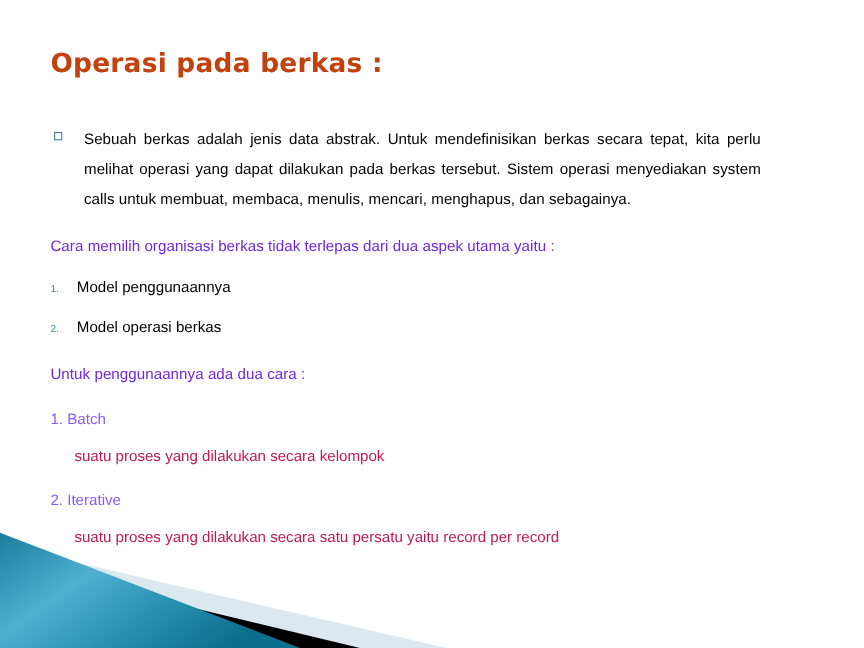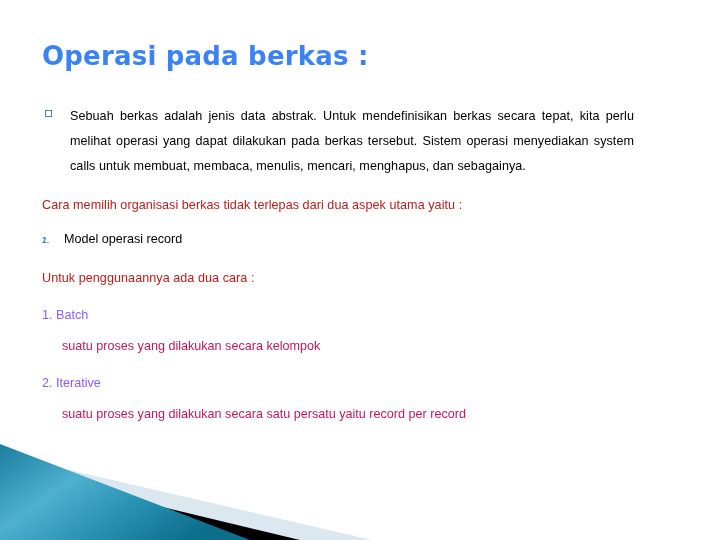--- a/index.html
+++ b/index.html
@@ -22,23 +22,23 @@
     overflow: hidden;
   }
 
   
   #slide-title {
     position: absolute;
     left: 42px;
     top: 42px;
     width: 640px;
     font-family: "DejaVu Sans", sans-serif;
-    font-size: 26px;
+    font-size: 22px;
     font-weight: bold;
-    color: #3b82f6;
+    color: #c2410c;
     letter-spacing: 0.2px;
     line-height: 1.1;
     white-space: nowrap;
   }
 
   
   #body-content {
     position: absolute;
     left: 0;
     top: 104px;
@@ -65,21 +65,21 @@
     font-size: 12.6px;
     color: #000000;
     text-align: justify;
     line-height: 25px;
     letter-spacing: 0.05px;
   }
 
   .plain-line {
     margin: 0 42px;
     font-size: 12.6px;
-    color: #b91c1c;
+    color: #6d28d9;
     line-height: 25px;
     letter-spacing: 0.05px;
   }
   .plain-line.gap-top { margin-top: 14px; }
 
   .num-item {
     position: relative;
     margin: 0 42px;
     padding-left: 22px;
     font-size: 12.6px;
@@ -133,25 +133,26 @@
 
     <div class="bullet-block">
       <span class="bullet-square"></span>
       <span class="bullet-text">Sebuah berkas  adalah jenis data abstrak. Untuk mendefinisikan berkas secara tepat, kita perlu melihat operasi yang dapat dilakukan pada berkas tersebut. Sistem operasi menyediakan system calls untuk membuat, membaca, menulis, mencari, menghapus, dan sebagainya.</span>
     </div>
 
     <div class="plain-line gap-top">Cara memilih organisasi berkas tidak terlepas dari dua aspek utama yaitu :</div>
 
     <div class="num-item">
       <span class="num-marker">1.</span>
+      <span>Model penggunaannya</span>
     </div>
 
     <div class="num-item">
       <span class="num-marker">2.</span>
-      <span>Model operasi record</span>
+      <span>Model operasi berkas</span>
     </div>
 
     <div class="plain-line gap-top">Untuk penggunaannya ada dua cara :</div>
 
     <div class="simple-num">1. Batch</div>
     <div class="sub-line">suatu proses yang dilakukan secara kelompok</div>
 
     <div class="simple-num">2. Iterative</div>
     <div class="sub-line">suatu proses yang dilakukan secara satu persatu yaitu record per record</div>
 

